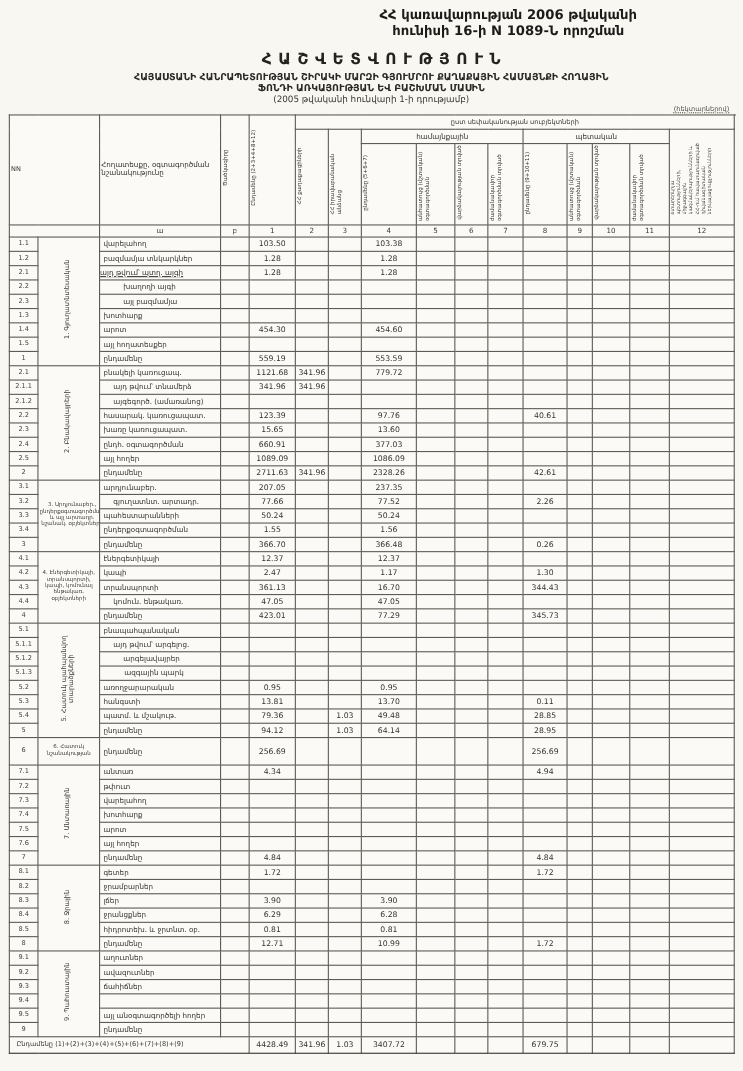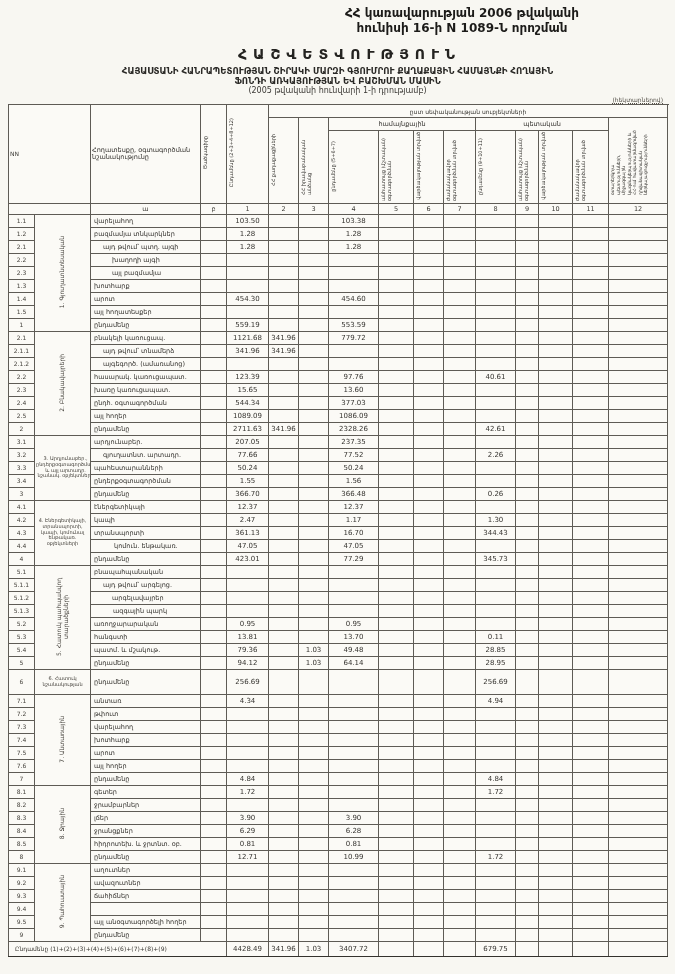--- a/index.html
+++ b/index.html
@@ -176,21 +176,21 @@
           <td class="num"></td>
           <td class="num"></td>
           <td class="num"></td>
           <td class="num"></td>
           <td class="num"></td>
           <td class="num"></td>
           <td class="num"></td>
         </tr>
         <tr>
           <td class="nn">2.1</td>
-          <td class="name" style="padding-left: 12px;">այդ թվում՝ պտղ. այգի</td>
+          <td class="name" style="padding-left: 0; text-decoration: underline;">այդ թվում՝ պտղ. այգի</td>
           <td class="code"></td>
           <td class="num">1.28</td>
           <td class="num"></td>
           <td class="num"></td>
           <td class="num">1.28</td>
           <td class="num"></td>
           <td class="num"></td>
           <td class="num"></td>
           <td class="num"></td>
           <td class="num"></td>
@@ -383,21 +383,21 @@
           <td class="num"></td>
           <td class="num"></td>
           <td class="num"></td>
           <td class="num"></td>
           <td class="num"></td>
         </tr>
         <tr>
           <td class="nn">2.4</td>
           <td class="name">ընդհ. օգտագործման</td>
           <td class="code"></td>
-          <td class="num">544.34</td>
+          <td class="num">660.91</td>
           <td class="num"></td>
           <td class="num"></td>
           <td class="num">377.03</td>
           <td class="num"></td>
           <td class="num"></td>
           <td class="num"></td>
           <td class="num"></td>
           <td class="num"></td>
           <td class="num"></td>
           <td class="num"></td>
@@ -570,21 +570,21 @@
           <td class="num"></td>
           <td class="num"></td>
           <td class="num">344.43</td>
           <td class="num"></td>
           <td class="num"></td>
           <td class="num"></td>
           <td class="num"></td>
         </tr>
         <tr>
           <td class="nn">4.4</td>
-          <td class="name" style="padding-left: 23px;">կոմուն. ենթակառ.</td>
+          <td class="name" style="padding-left: 12px;">կոմուն. ենթակառ.</td>
           <td class="code"></td>
           <td class="num">47.05</td>
           <td class="num"></td>
           <td class="num"></td>
           <td class="num">47.05</td>
           <td class="num"></td>
           <td class="num"></td>
           <td class="num"></td>
           <td class="num"></td>
           <td class="num"></td>

